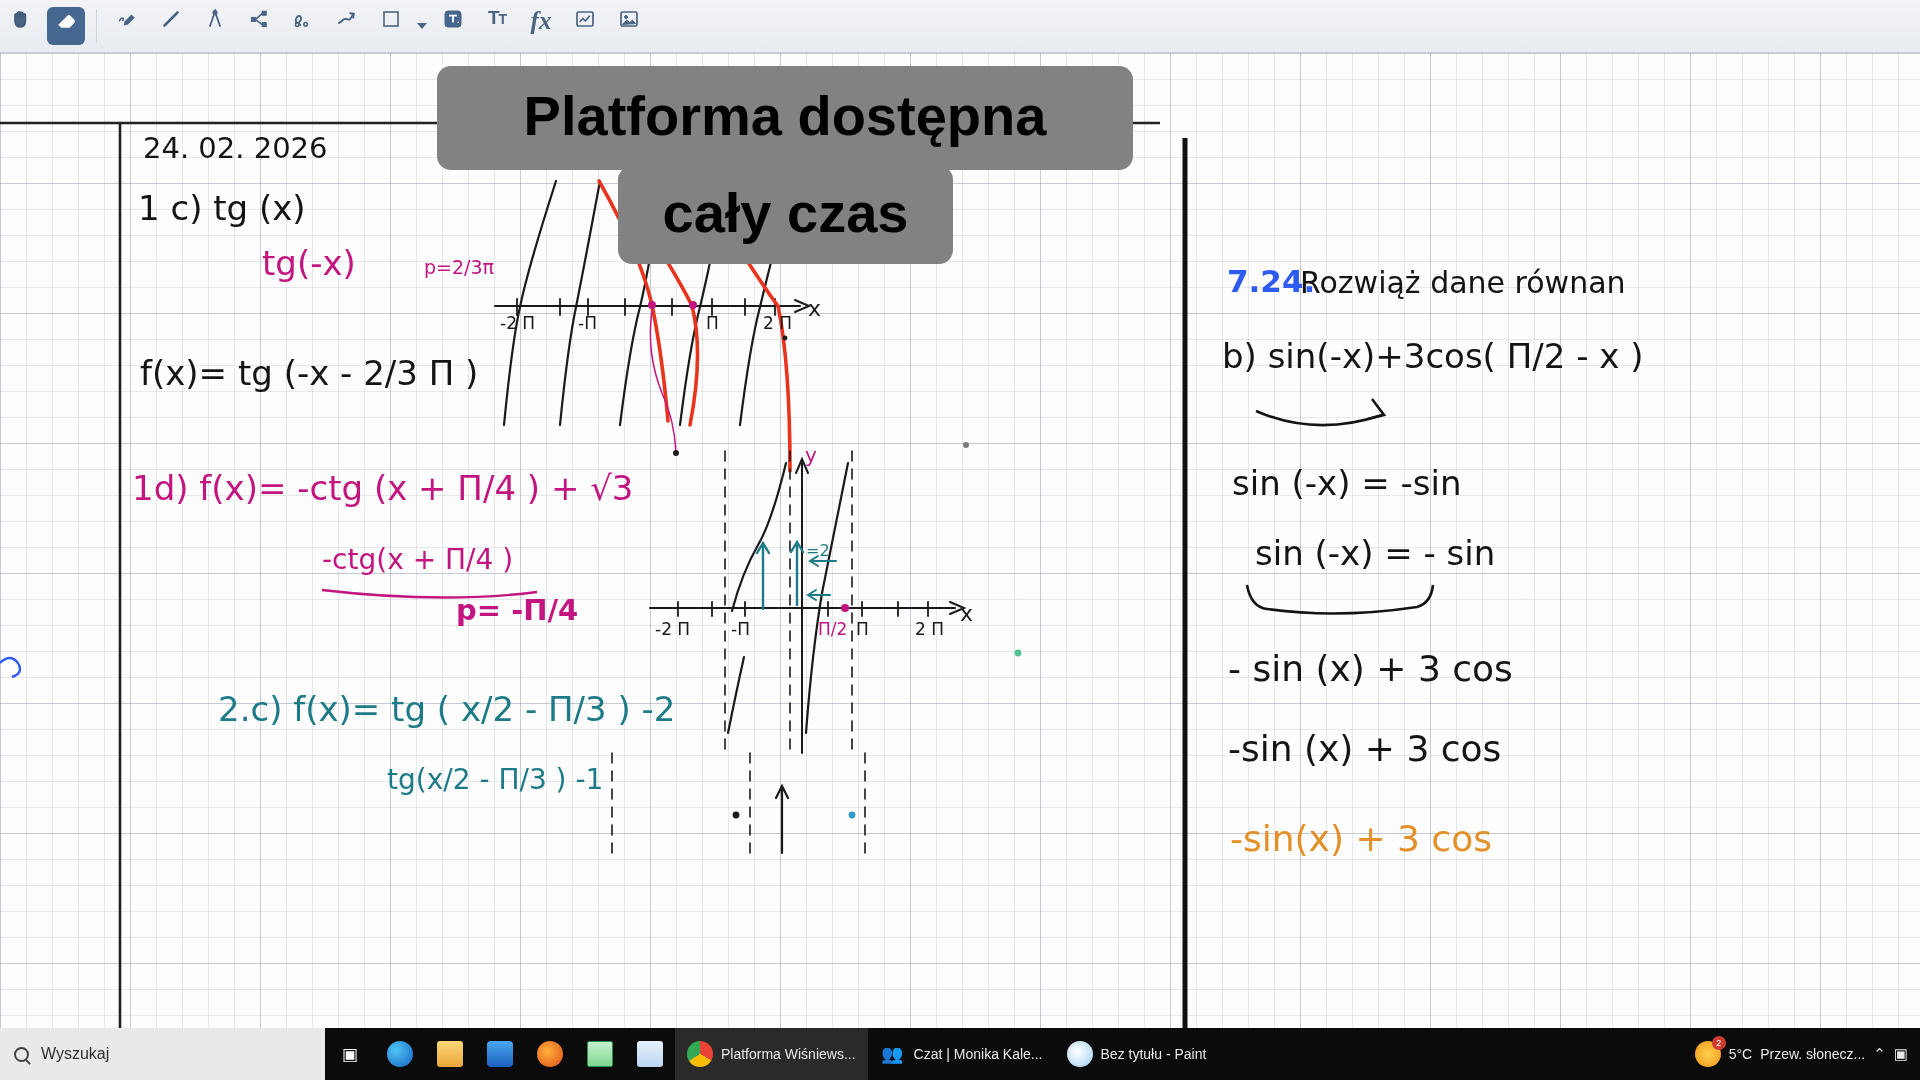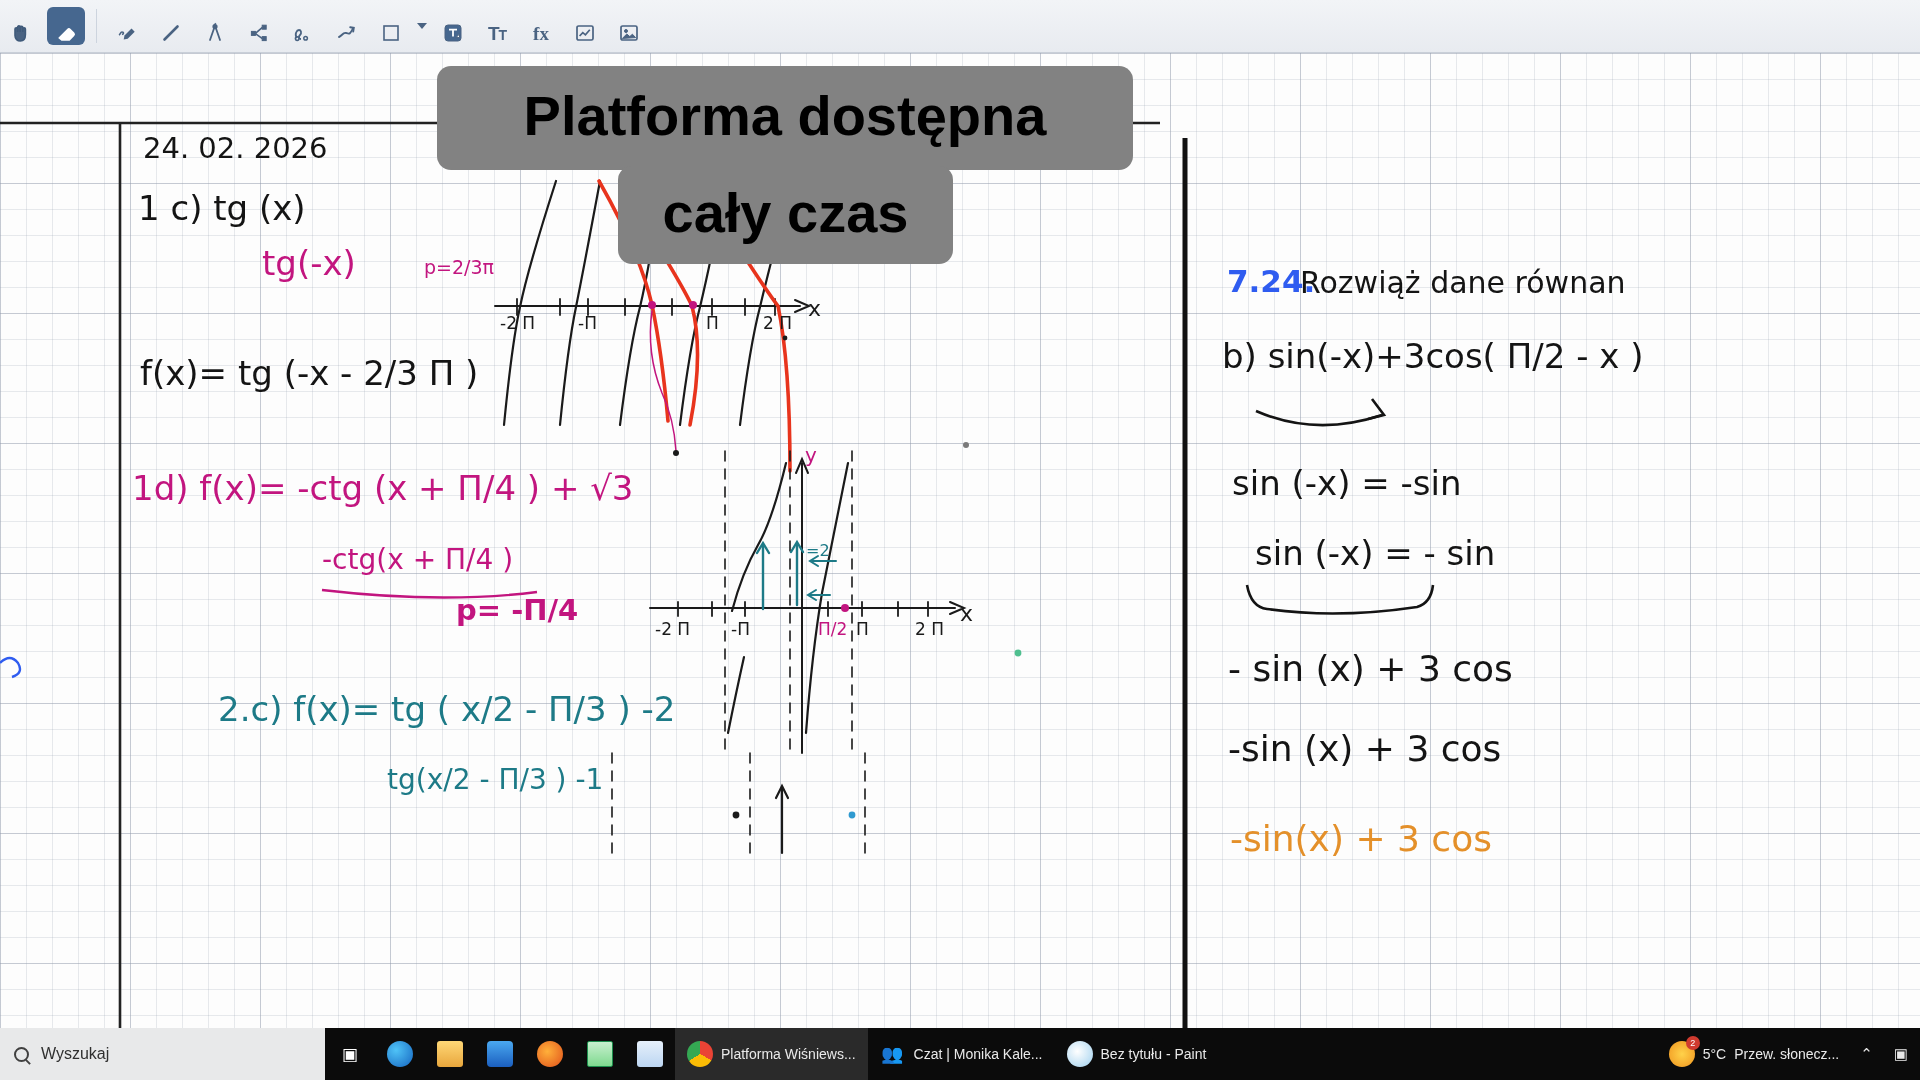--- a/index.html
+++ b/index.html
@@ -7,31 +7,31 @@
     font-family:"Liberation Sans", sans-serif; background:#ffffff; }
 
   #app { position:relative; width:1920px; height:1080px; }
 
   
   .toolbar { position:absolute; left:0; top:0; width:1920px; height:53px;
     background:linear-gradient(#f2f4f7,#e8ebf0); border-bottom:1px solid #c9cfd8;
     display:flex; align-items:center; }
   .tb-sep { width:1px; height:34px; background:#cdd4de; margin:0 8px; }
   .tb-btn { width:38px; height:38px; margin:0 3px; border-radius:6px;
-    display:flex; align-items:flex-end; justify-content:center; cursor:pointer; }
+    display:flex; align-items:flex-start; justify-content:center; cursor:pointer; }
   .tb-btn.active { background:#46678f; }
   .tb-btn.active svg { fill:#ffffff; stroke:#ffffff; }
   .tb-btn svg { fill:#4a6382; stroke:#4a6382; }
   .tb-caret { width:18px; height:38px; display:flex; align-items:center;
     justify-content:center; cursor:pointer; }
   .tb-caret:after { content:""; border-left:5px solid transparent;
     border-right:5px solid transparent; border-top:6px solid #4a6382; }
   .tb-txt { font-weight:bold; color:#4a6382; font-size:19px; letter-spacing:-1px;}
   .tb-txt.small { font-size:14px; }
-  .tb-ital { font-weight:bold; color:#4a6382; font-size:19px;
+  .tb-ital { font-style:italic; font-weight:bold; color:#4a6382; font-size:25px;
     font-family:"Liberation Serif", serif; }
 
   
   .canvas { position:absolute; left:0; top:53px; width:1920px; height:975px;
     background:
       repeating-linear-gradient(to right, rgba(150,160,175,.22) 0 1px, transparent 1px 26px),
       repeating-linear-gradient(to bottom, rgba(150,160,175,.22) 0 1px, transparent 1px 26px),
       repeating-linear-gradient(to right, rgba(130,140,160,.35) 0 1px, transparent 1px 130px),
       repeating-linear-gradient(to bottom, rgba(130,140,160,.35) 0 1px, transparent 1px 130px),
       #fdfdfd;
@@ -60,21 +60,21 @@
   .tb-search .mag:after { content:""; position:absolute; width:2px; height:6px;
     background:#404040; right:-2px; bottom:-5px; transform:rotate(-45deg); }
   .tasks { position:absolute; left:325px; top:1028px; height:52px;
     display:flex; align-items:center; }
   .task { display:flex; align-items:center; height:52px; padding:0 12px;
     color:#e9e9e9; font-size:14px; gap:8px; white-space:nowrap; }
   .task.win { background:#2a2a2a; }
   .task-ico { width:26px; height:26px; border-radius:4px; flex:none;
     display:flex; align-items:center; justify-content:center; font-size:13px; }
   .tray { position:absolute; right:0; top:1028px; height:52px; display:flex;
-    align-items:center; gap:21px; padding-right:12px; color:#e9e9e9; font-size:14px;}
+    align-items:center; gap:8px; padding-right:12px; color:#e9e9e9; font-size:14px;}
   .badge { position:relative; }
   .badge:after { content:"2"; position:absolute; right:-5px; top:-5px;
     background:#d03b2f; color:#fff; border-radius:50%; font-size:9px;
     width:14px; height:14px; display:flex; align-items:center; justify-content:center;}
 </style>
 </head>
 <body>
 
 <div id="app">
 

